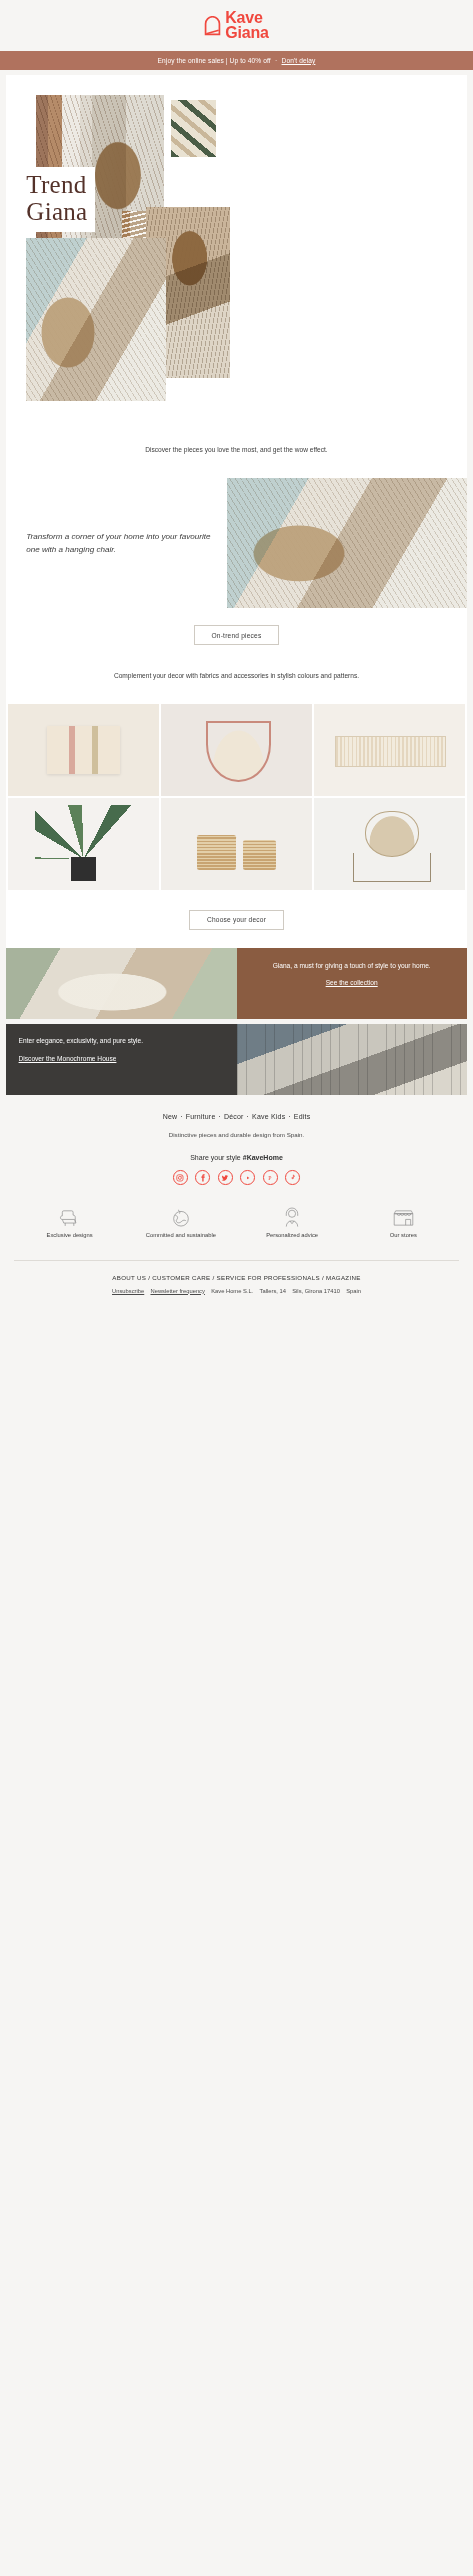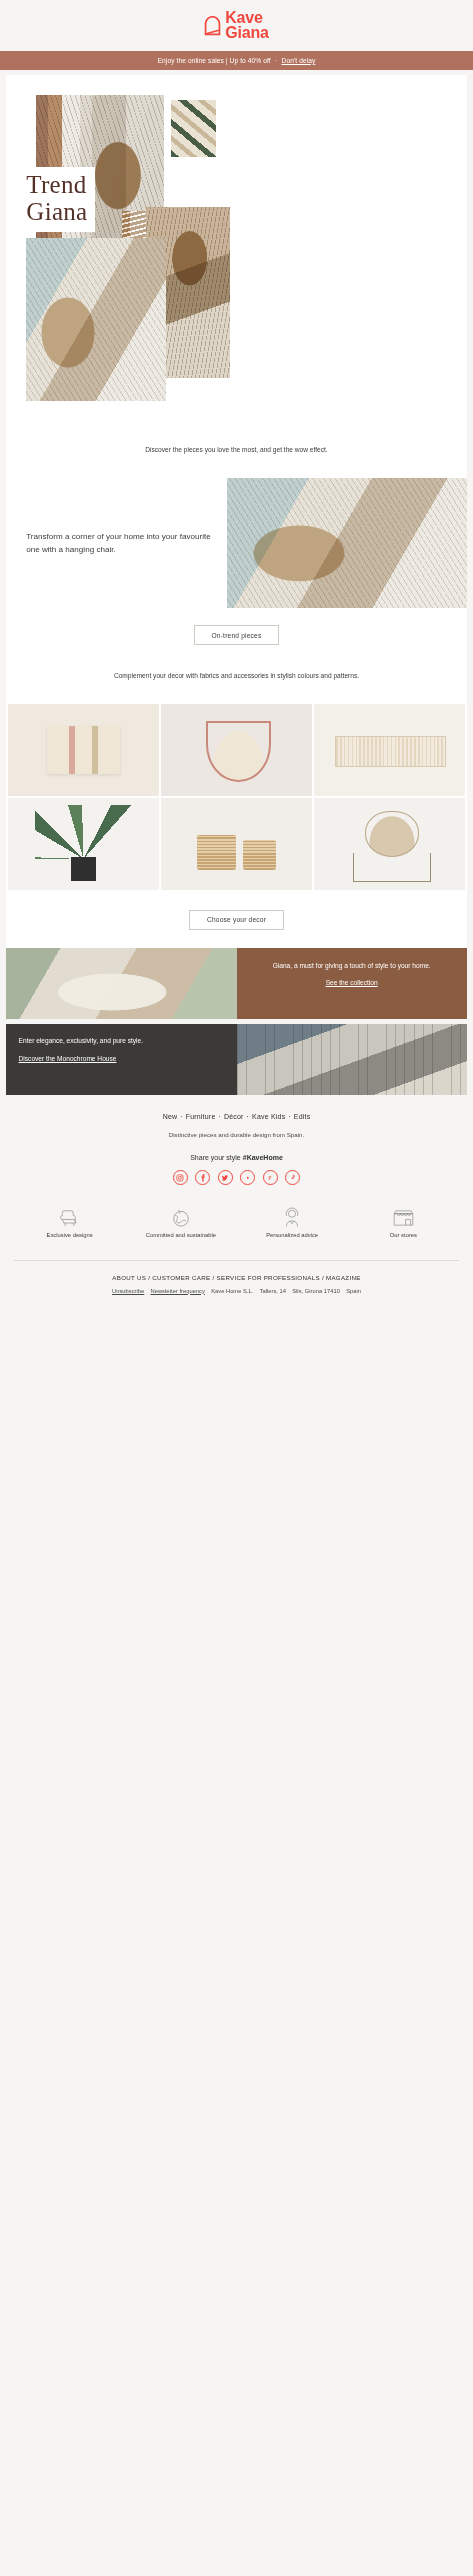--- a/index.html
+++ b/index.html
@@ -100,21 +100,21 @@
       radial-gradient(ellipse 30% 34% at 30% 58%, rgba(208,182,146,.95) 0 62%, rgba(208,182,146,0) 64%),
       repeating-linear-gradient(58deg, rgba(130,104,74,.26) 0 0.8px, rgba(130,104,74,0) 0.8px 4.7px);
     mix-blend-mode:multiply;
   }
 
   
   .copy-center {
     text-align:center; font-size:6.6px; line-height:1.75;
     color:#3c3c3c; padding:20px 47px 23px;
   }
-  .split { display:flex; align-items:center; padding:0 0 0 0; }
+  .split { display:flex; align-items:center; padding:0 0 0 0;font-style:italic; }
   .split-text {
     flex:0 0 48%; font-size:8.1px; line-height:1.62; color:#3c3c3c;
     padding:14px 11px 14px 20px;
   }
   .split-img { flex:1 1 auto; height:130px; overflow:hidden; position:relative; }
 
   .btn-wrap { text-align:center; padding:17px 0 4.7px; }
   .btn {
     display:inline-block; border:0.8px solid #cfcac2; background:#fff;
     color:#3c3c3c; font-size:6.6px; padding:5.4px 17px; letter-spacing:0.2px;

